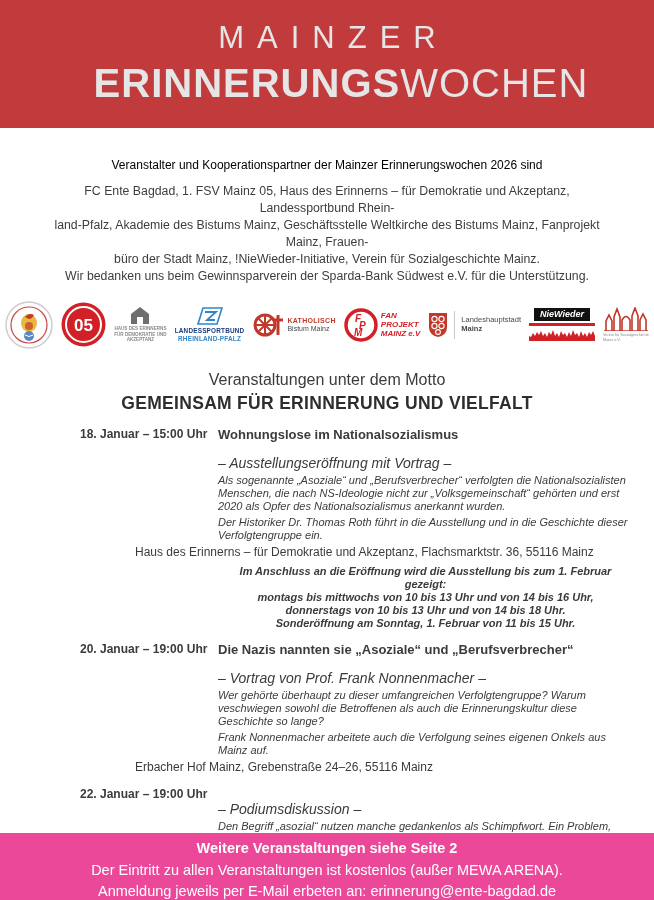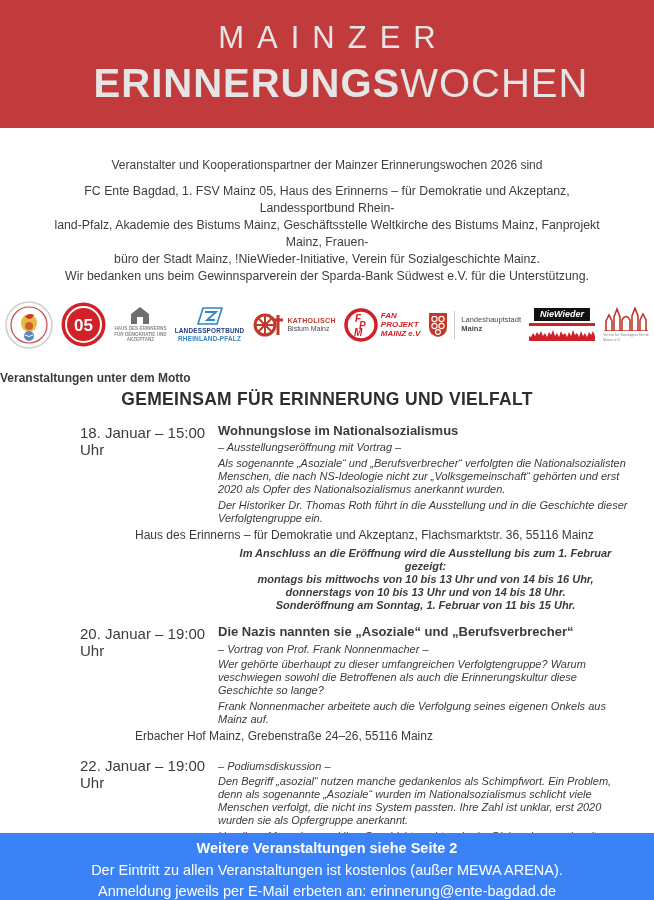--- a/index.html
+++ b/index.html
@@ -7,43 +7,43 @@
     position:relative;width:654px;height:900px;margin:0 auto;background:#ffffff;
     font-family:"Liberation Sans",sans-serif;color:#3b3b3b;overflow:hidden;
   }
   
   .banner{height:128px;background:#c23b3c;color:#e5e5e5;text-align:center;box-sizing:border-box;padding-top:21px;}
   .banner-line1{font-size:31px;font-weight:400;letter-spacing:13px;text-indent:13px;line-height:1.1;}
   .banner-line2{font-size:40px;letter-spacing:1px;margin-top:7px;line-height:1.05;margin-left:28px;}
   .banner-line2 .b{font-weight:700;}
   .banner-line2 .l{font-weight:400;}
   
-  .intro-label{margin-top:30px;text-align:center;font-size:12px;color:#404040;}
+  .intro-label{margin-top:30px;text-align:center;font-size:12px;color:#000000;}
   .intro-partners{margin:11px 40px 0;text-align:center;font-size:12.3px;line-height:1.38;color:#3d3d3d;white-space:pre-line;}
   
   .logos{display:flex;justify-content:center;align-items:center;gap:8px;margin-top:10px;height:60px;}
   .logo{display:flex;align-items:center;gap:3px;}
   .lgtxt{line-height:1.15;}
   
-  .motto-label{margin-top:16px;font-size:12px;font-weight:bold;}
+  .motto-label{margin-top:16px;text-align:center;font-size:16px;}
   .motto-title{margin-top:4px;text-align:center;font-size:17.5px;font-weight:700;letter-spacing:.3px;color:#2e2e2e;}
   
   .events{margin-top:14px;padding-left:80px;}
   .event{margin-bottom:13px;}
   .erow{display:flex;}
-  .edate{width:138px;flex:none;font-weight:400;font-size:15px;line-height:1.15;}
+  .edate{width:138px;flex:none;font-weight:700;font-size:12px;line-height:1.15;}
   .econtent{width:415px;}
   .etitle{font-weight:700;font-size:13px;line-height:1.1;}
-  .esub{font-style:italic;font-size:11px;margin-top:3px;line-height:1.15;}
+  .esub{font-style:italic;font-size:14px;margin-top:13px;line-height:1.15;}
   .ep{font-style:italic;font-size:11px;line-height:1.18;margin-top:3px;white-space:pre-line;}
   .emod{font-style:italic;font-size:11px;line-height:1.18;margin-top:3px;}
   .evenue{font-size:12px;margin-left:55px;margin-top:4px;line-height:1.15;}
   .esched{font-style:italic;font-weight:700;font-size:11px;line-height:1.18;margin-top:5px;white-space:pre-line;text-align:center;}
   
-  .footer{position:absolute;left:0;right:0;bottom:0;height:67px;background:#3b82f6;color:#fff;text-align:center;box-sizing:border-box;padding-top:8px;}
+  .footer{position:absolute;left:0;right:0;bottom:0;height:67px;background:#ec4899;color:#fff;text-align:center;box-sizing:border-box;padding-top:8px;}
   .f1{font-weight:700;font-size:14.5px;line-height:1.0;margin-bottom:7px;}
   .f2,.f3{font-weight:400;font-size:14.5px;line-height:1.0;margin-bottom:7px;}
 </style>
 </head>
 <body>
 
 <div class="page">
 
   <div class="banner">
     <div class="banner-line1">MAINZER</div>

